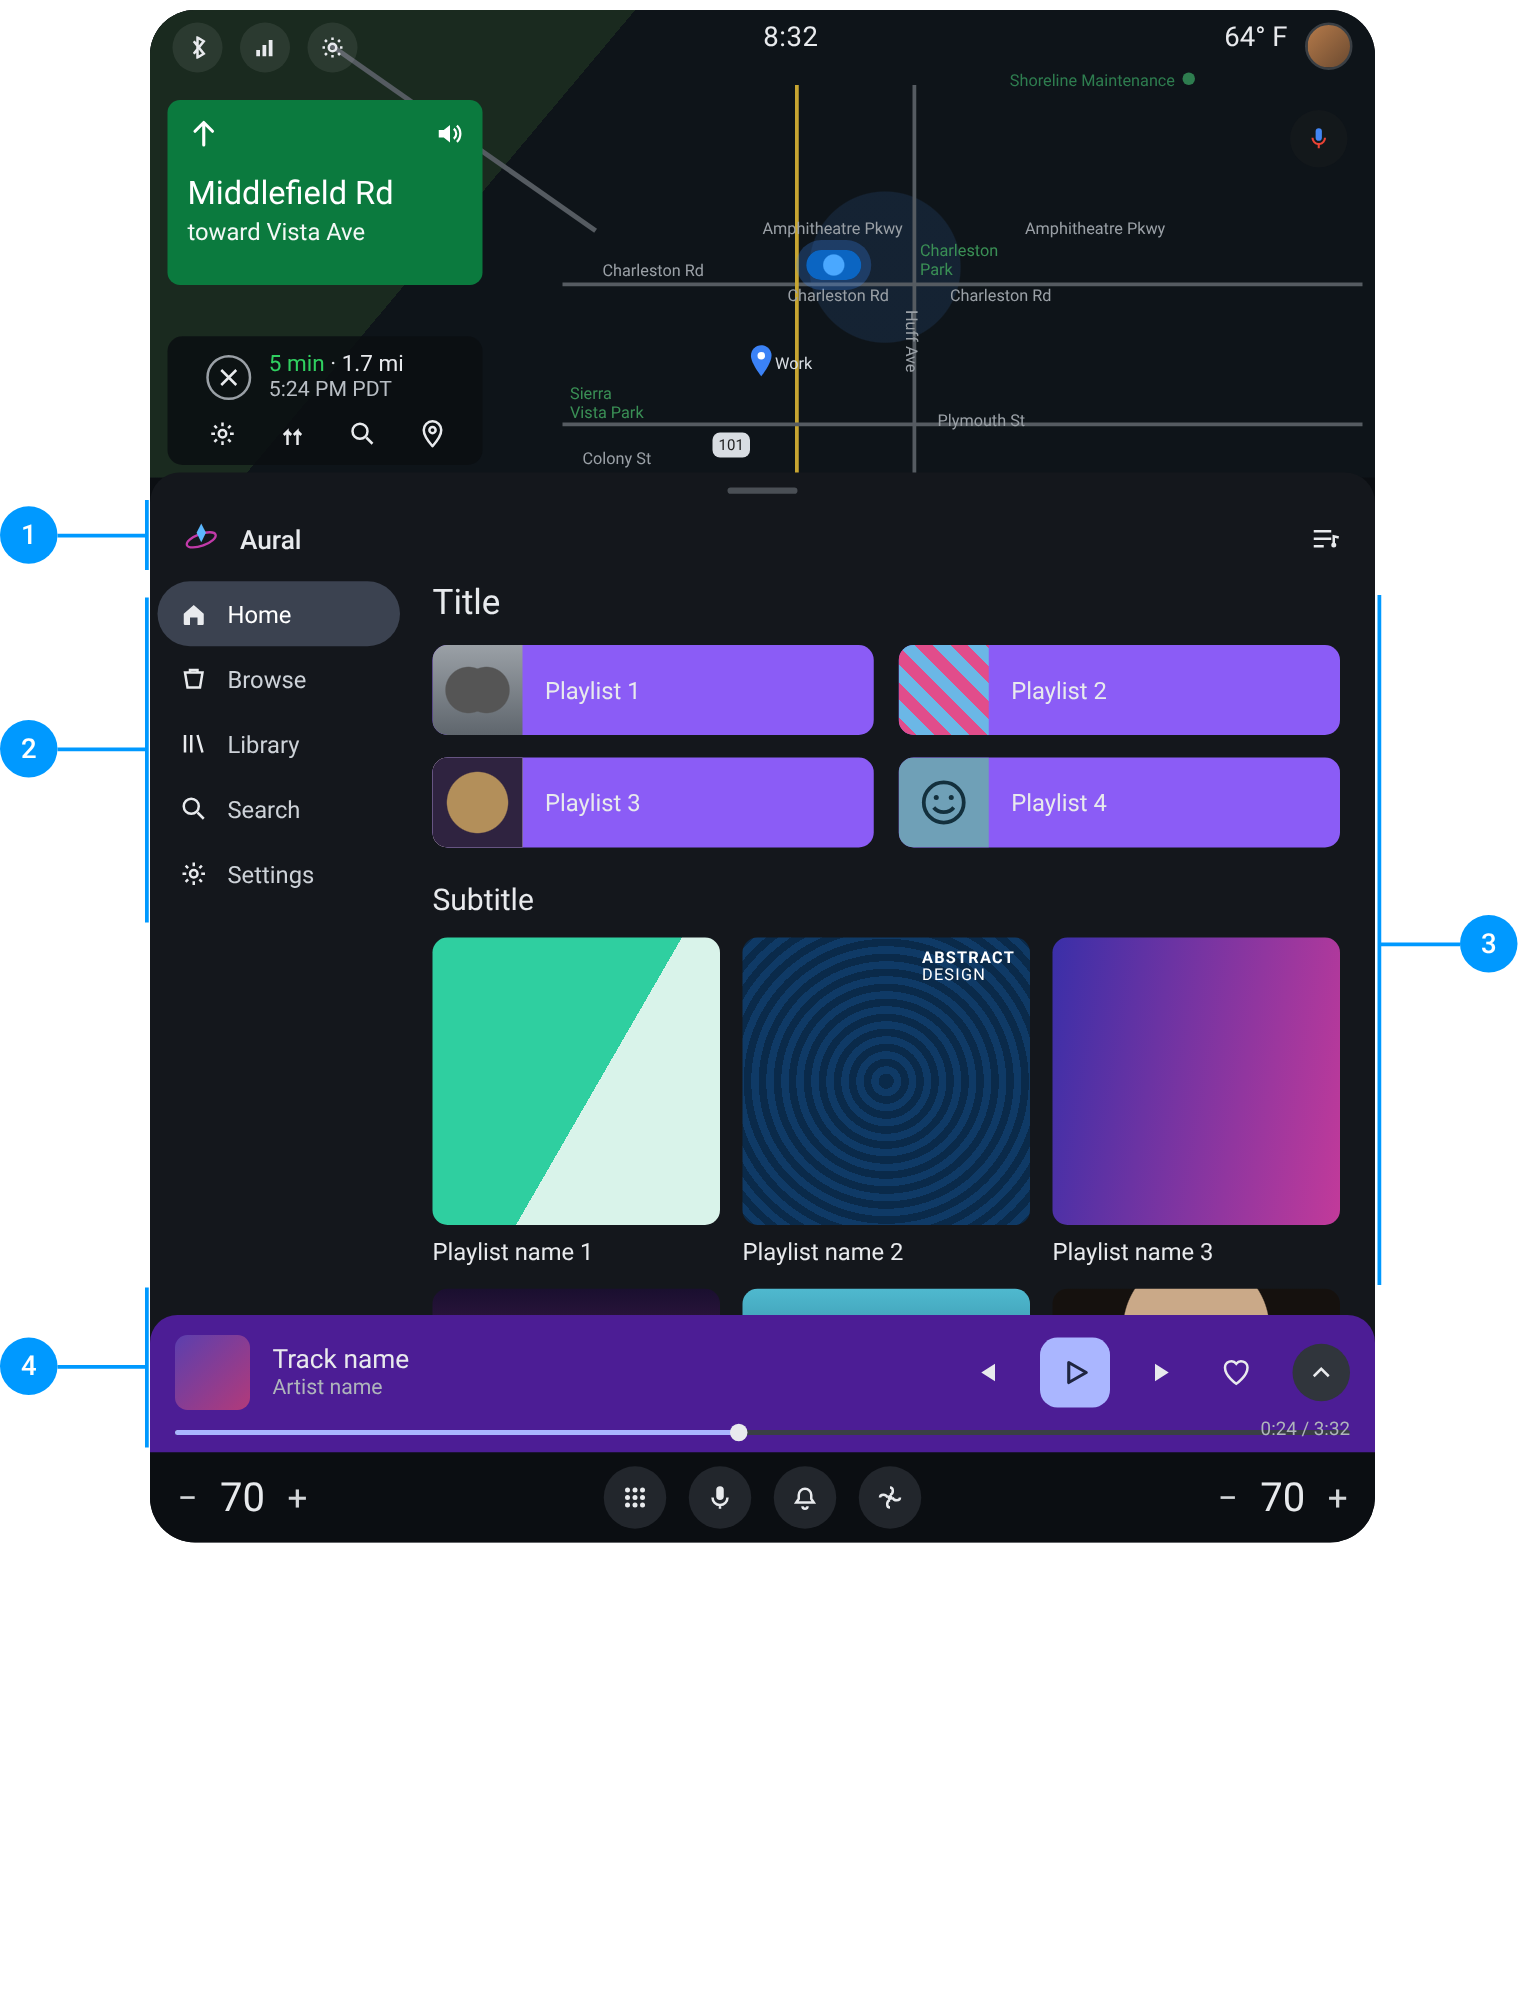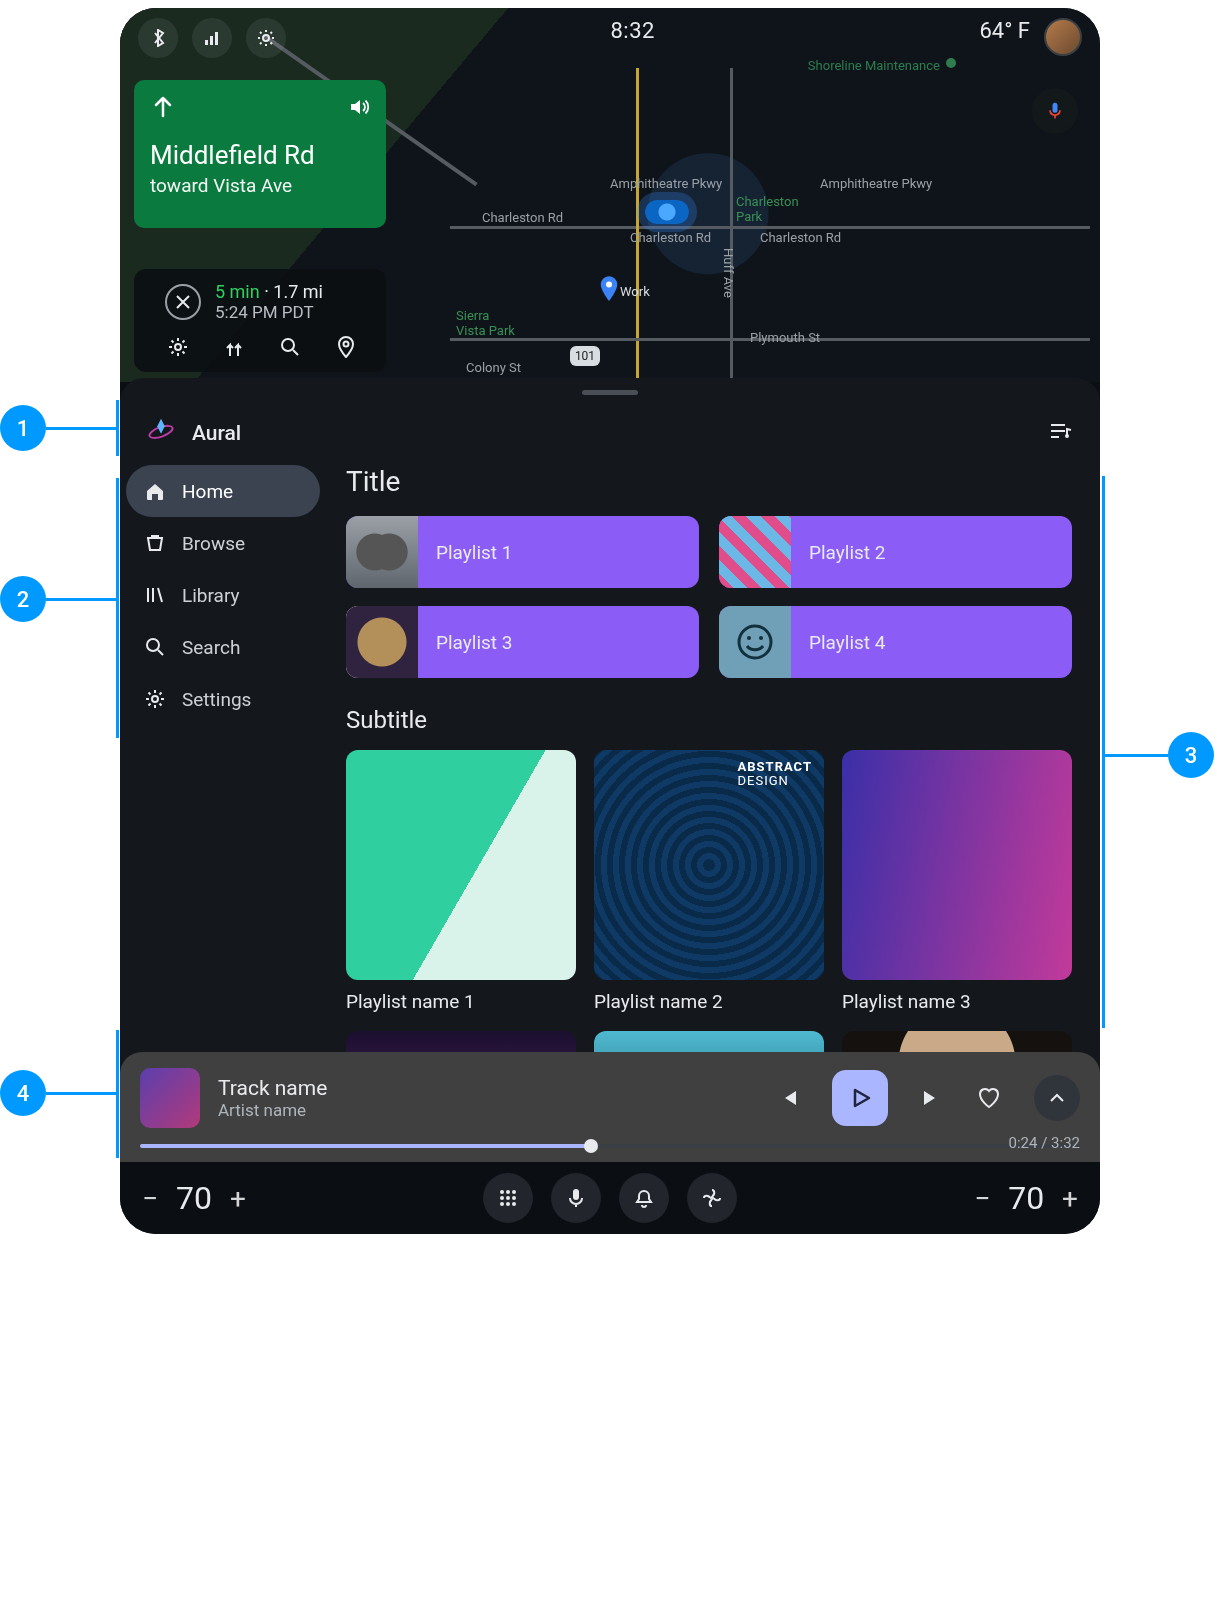--- a/index.html
+++ b/index.html
@@ -50,21 +50,21 @@
   .tiles{display:grid;grid-template-columns:1fr 1fr;gap:18px 20px}
   .tile{display:flex;align-items:center;background:#8b5cf6;border-radius:12px;height:72px;overflow:hidden}
   .tile .art{width:72px;height:72px}
   .tile .lbl{color:#e8eaed;font-size:19px;margin-left:18px}
   .sect-sub{color:#e8eaed;font-size:24px;margin:28px 0 16px}
   .cards{display:grid;grid-template-columns:repeat(3,1fr);gap:18px}
   .card .art{width:100%;aspect-ratio:1/1;border-radius:12px}
   .card .lbl{color:#e8eaed;font-size:19px;margin-top:10px}
   .cards.row2{margin-top:18px}
   
-  .player{position:absolute;left:0;right:0;bottom:0;background:#404040;border-top-left-radius:22px;border-top-right-radius:22px;padding:16px 20px 14px}
+  .player{position:absolute;left:0;right:0;bottom:0;background:#4c1d95;border-top-left-radius:22px;border-top-right-radius:22px;padding:16px 20px 14px}
   .pl-row{display:flex;align-items:center;gap:18px}
   .pl-art{width:60px;height:60px;border-radius:10px;background:linear-gradient(135deg,#5b3fae,#b23a7a)}
   .pl-meta .t{color:#e8eaed;font-size:21px}
   .pl-meta .a{color:#aeb4bb;font-size:17px}
   .ctrls{margin-left:auto;display:flex;align-items:center;gap:32px}
   .play{width:56px;height:56px;border-radius:14px;background:#aab6ff;display:flex;align-items:center;justify-content:center}
   .circ{width:46px;height:46px;border-radius:50%;background:#30353c;display:flex;align-items:center;justify-content:center}
   .prog{position:relative;height:4px;background:#3a3f46;border-radius:2px;margin-top:16px}
   .prog .fill{position:absolute;left:0;top:0;bottom:0;background:#aab6ff;border-radius:2px}
   .prog .knob{position:absolute;top:-5px;width:14px;height:14px;border-radius:50%;background:#e8eaed}

